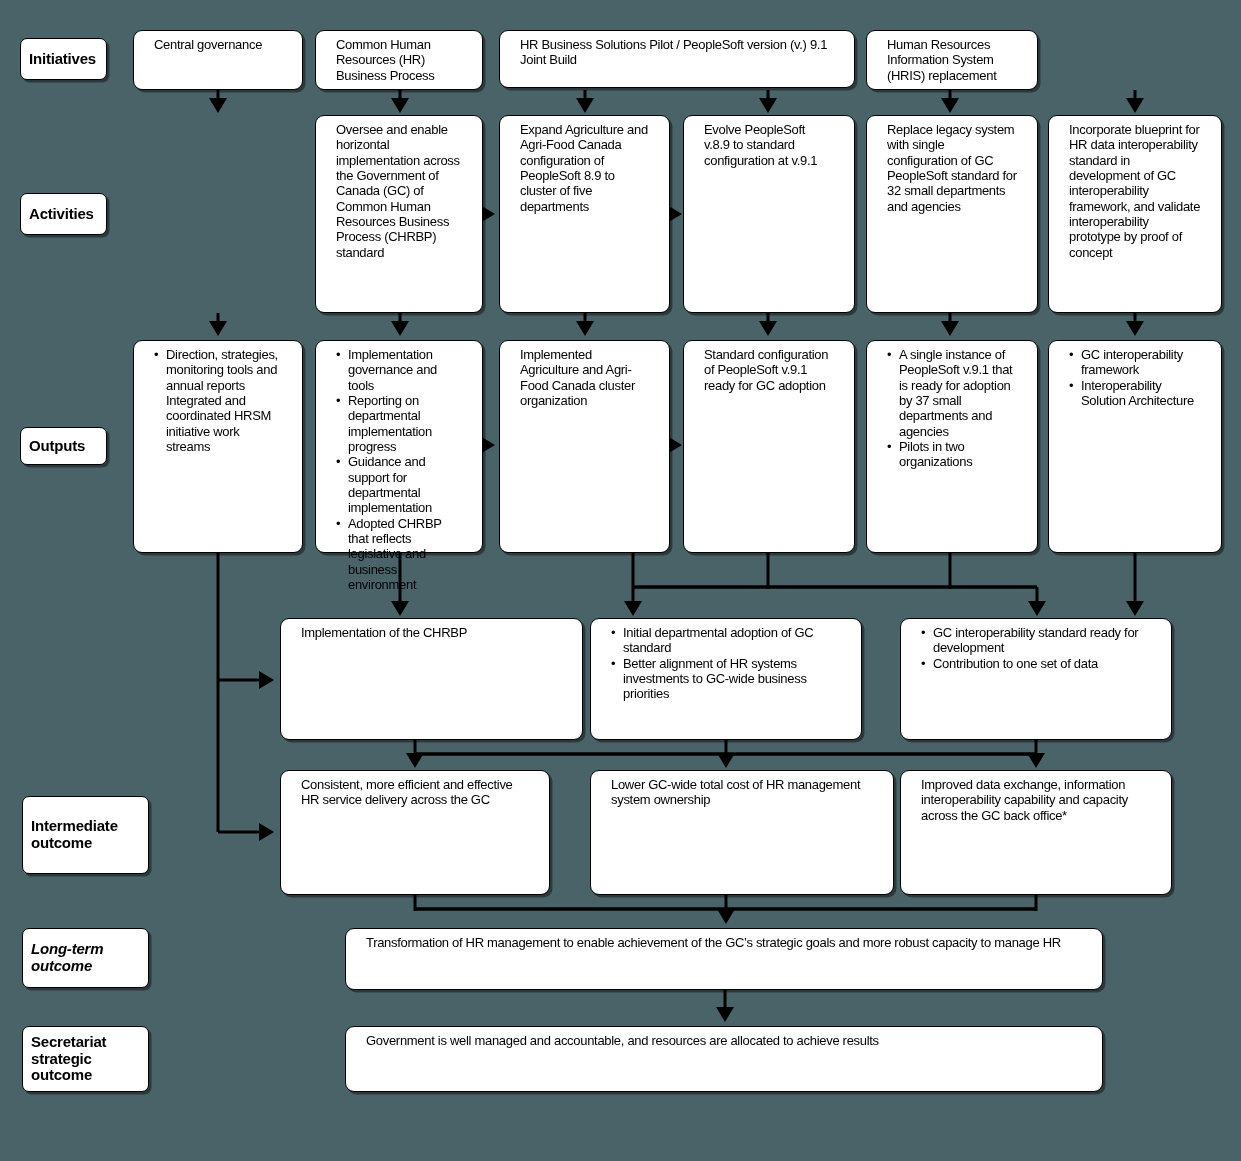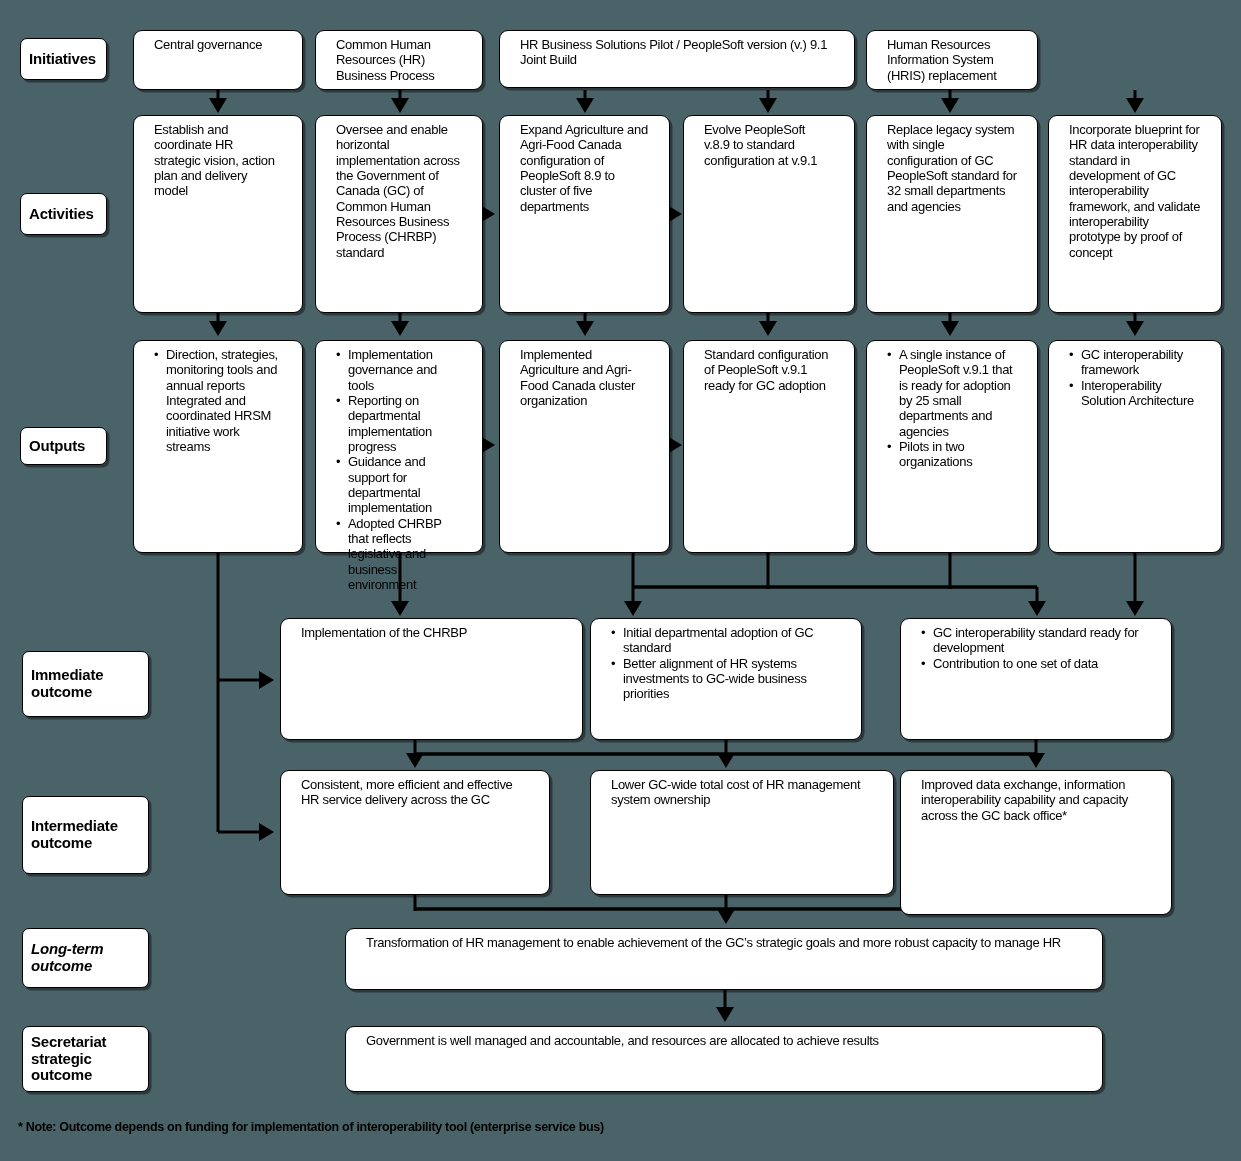--- a/index.html
+++ b/index.html
@@ -127,39 +127,35 @@
 
   <div class="rlabel" style="left:20px;top:38px;width:87px;height:42px;text-align:center;">
       <span>Initiatives</span>
     </div>
   <div class="rlabel" style="left:20px;top:193px;width:87px;height:42px;">
       <span>Activities</span>
     </div>
   <div class="rlabel" style="left:20px;top:427px;width:87px;height:38px;">
       <span>Outputs</span>
     </div>
-  <div class="rlabel" style="left:22px;top:651px;width:127px;height:66px;">
-      <span>Immediate outcome</span>
-    </div>
   <div class="rlabel" style="left:22px;top:796px;width:127px;height:78px;">
       <span>Intermediate outcome</span>
     </div>
   <div class="rlabel" style="left:22px;top:928px;width:127px;height:60px;font-style:italic;">
       <span>Long-term outcome</span>
     </div>
   <div class="rlabel" style="left:22px;top:1026px;width:127px;height:66px;">
       <span>Secretariat strategic outcome</span>
     </div>
 
   <div class="box" style="left:133px;top:30px;width:170px;height:60px;"><span>Central governance</span></div>
   <div class="box" style="left:315px;top:30px;width:168px;height:60px;"><span>Common Human Resources (HR) Business Process</span></div>
   <div class="box" style="left:499px;top:30px;width:356px;height:58px;"><span>HR Business Solutions Pilot / PeopleSoft version (v.) 9.1 Joint Build</span></div>
   <div class="box" style="left:866px;top:30px;width:172px;height:60px;"><span>Human Resources Information System (HRIS) replacement</span></div>
 
-  <div class="box" style="left:133px;top:115px;width:170px;height:198px;"><span>Establish and coordinate HR strategic vision, action plan and delivery model</span></div>
   <div class="box" style="left:315px;top:115px;width:168px;height:198px;"><span>Oversee and enable horizontal implementation across the Government of Canada (GC) of Common Human Resources Business Process (CHRBP) standard</span></div>
   <div class="box" style="left:499px;top:115px;width:171px;height:198px;"><span>Expand Agriculture and Agri-Food Canada configuration of PeopleSoft 8.9 to cluster of five departments</span></div>
   <div class="box" style="left:683px;top:115px;width:172px;height:198px;"><span>Evolve PeopleSoft v.8.9 to standard configuration at v.9.1</span></div>
   <div class="box" style="left:866px;top:115px;width:172px;height:198px;"><span>Replace legacy system with single configuration of GC PeopleSoft standard for 32 small departments and agencies</span></div>
   <div class="box" style="left:1048px;top:115px;width:174px;height:198px;"><span>Incorporate blueprint for HR data interoperability standard in development of GC interoperability framework, and validate interoperability prototype by proof of concept</span></div>
 
   <div class="box" style="left:133px;top:340px;width:170px;height:213px;">
     <div class="bul">
         <span class="m">•</span>
         <span>Direction, strategies, monitoring tools and annual reports</span>
@@ -185,21 +181,21 @@
     <div class="bul">
         <span class="m">•</span>
         <span>Adopted CHRBP that reflects legislative and business environment</span>
       </div>
   </div>
   <div class="box" style="left:499px;top:340px;width:171px;height:213px;"><span>Implemented Agriculture and Agri-Food Canada cluster organization</span></div>
   <div class="box" style="left:683px;top:340px;width:172px;height:213px;"><span>Standard configuration of PeopleSoft v.9.1 ready for GC adoption</span></div>
   <div class="box" style="left:866px;top:340px;width:172px;height:213px;">
     <div class="bul">
         <span class="m">•</span>
-        <span>A single instance of PeopleSoft v.9.1 that is ready for adoption by 25 small departments and agencies</span>
+        <span>A single instance of PeopleSoft v.9.1 that is ready for adoption by 37 small departments and agencies</span>
       </div>
     <div class="bul">
         <span class="m">•</span>
         <span>Pilots in two organizations</span>
       </div>
   </div>
   <div class="box" style="left:1048px;top:340px;width:174px;height:213px;">
     <div class="bul">
         <span class="m">•</span>
         <span>GC interoperability framework</span>
@@ -227,21 +223,20 @@
         <span>GC interoperability standard ready for development</span>
       </div>
     <div class="bul">
         <span class="m">•</span>
         <span>Contribution to one set of data</span>
       </div>
   </div>
 
   <div class="box" style="left:280px;top:770px;width:270px;height:125px;"><span>Consistent, more efficient and effective HR service delivery across the GC</span></div>
   <div class="box" style="left:590px;top:770px;width:304px;height:125px;"><span>Lower GC-wide total cost of HR management system ownership</span></div>
-  <div class="box" style="left:900px;top:770px;width:272px;height:145px;"><span>Improved data exchange, information interoperability capability and capacity across the GC back office*</span></div>
+  <div class="box" style="left:900px;top:770px;width:272px;height:125px;"><span>Improved data exchange, information interoperability capability and capacity across the GC back office*</span></div>
 
   <div class="box" style="left:345px;top:928px;width:758px;height:62px;"><span>Transformation of HR management to enable achievement of the GC’s strategic goals and more robust capacity to manage HR</span></div>
 
   <div class="box" style="left:345px;top:1026px;width:758px;height:66px;"><span>Government is well managed and accountable, and resources are allocated to achieve results</span></div>
 
-  <div class="footnote" style="left:18px;top:1120px;width:760px;"><span>* Note: Outcome depends on funding for implementation of interoperability tool (enterprise service bus)</span></div>
 
 </div>
 
 </body></html>

